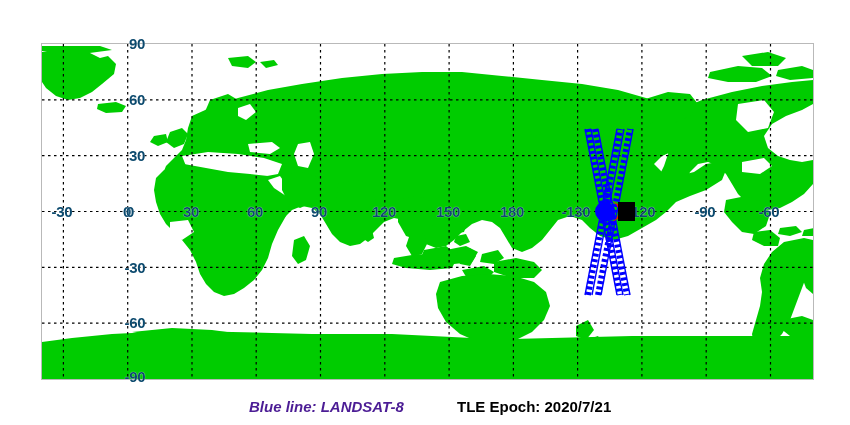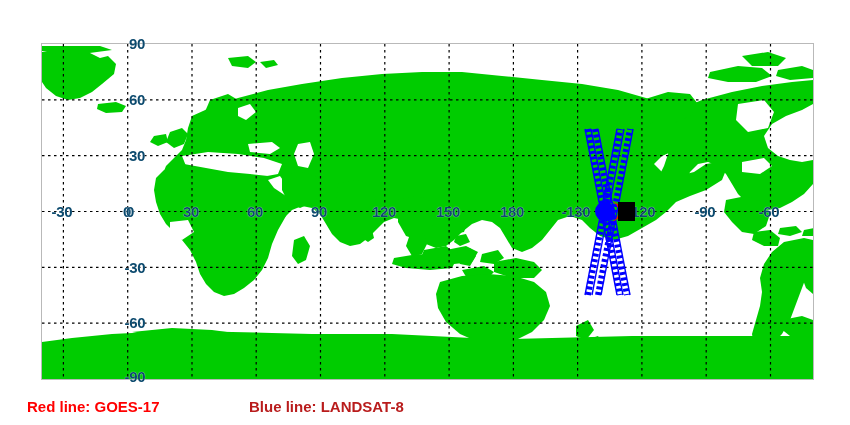--- a/index.html
+++ b/index.html
@@ -46,21 +46,21 @@
   }
   .leg{
     position:absolute;
     font-family:"Liberation Sans",sans-serif;
     font-weight:bold;
     font-size:15px;
     line-height:18px;
     white-space:nowrap;
   }
   #leg-red{left:27px;top:2px;color:#ff0000;}
-  #leg-blue{left:249px;top:2px;color:#b91c1c;}
+  #leg-blue{left:249px;top:2px;color:#4c1d95;font-style:italic;}
   #leg-epoch{left:457px;top:2px;color:#000000;}
 </style>
 </head>
 <body>
 
 <div id="app">
 
   <div id="plot">
     <svg id="mapsvg" viewBox="0 0 771 335" preserveAspectRatio="none">
 
@@ -272,17 +272,17 @@
   <div class="tick lat" style="left:137px; top:99px;">60</div>
   <div class="tick lat" style="left:137px; top:155px;">30</div>
   <div class="tick lat" style="left:130px; top:211px;">0</div>
   <div class="tick lat" style="left:135px; top:267px;">-30</div>
   <div class="tick lat" style="left:135px; top:322px;">-60</div>
   <div class="tick lat" style="left:135px; top:376px;">-90</div>
 
   <div id="labelbox" style="left:618px; top:202px; width:17px; height:19px;"></div>
 
   <div id="legend">
-    <div class="leg" id="leg-red">Red line: GOES-17</div>
     <div class="leg" id="leg-blue">Blue line: LANDSAT-8</div>
+    <div class="leg" id="leg-epoch">TLE Epoch: 2020/7/21</div>
   </div>
 
 </div>
 
 </body></html>

